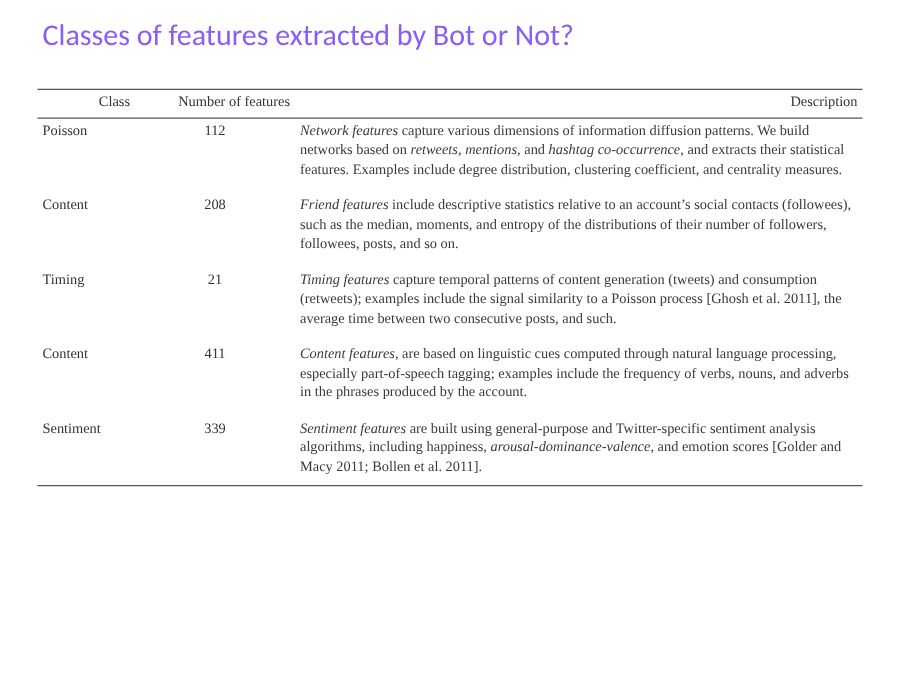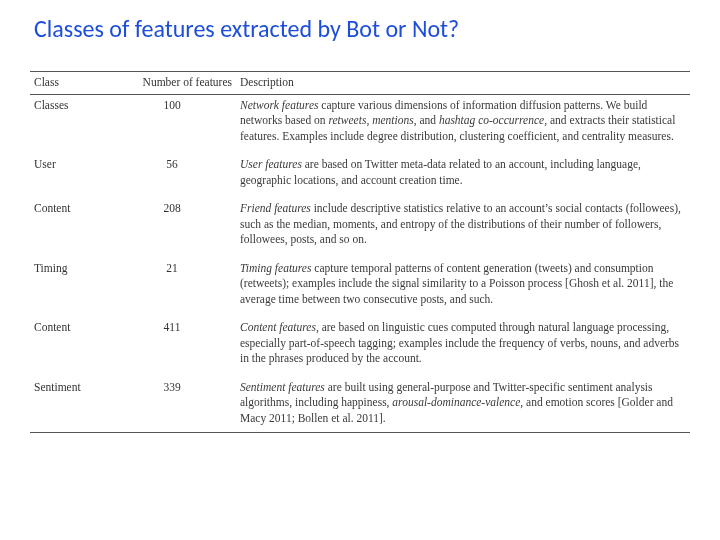--- a/index.html
+++ b/index.html
@@ -12,32 +12,32 @@
     color: #333;
     box-sizing: border-box;
   }
   .page {
     padding: 14px 30px 20px 30px;
     box-sizing: border-box;
   }
   .title {
     font-family: Calibri, Arial, sans-serif;
     font-size: 24px;
-    color: #1d4ed8;
+    color: #8b5cf6;
     margin: 0 0 28px 4px;
     font-weight: 400;
   }
   table {
     border-collapse: collapse;
     width: 100%;
     font-size: 11.5px;
     line-height: 1.35;
   }
   thead th {
-    text-align: left;
+    text-align: right;
     font-weight: 400;
     border-top: 1px solid #555;
     border-bottom: 1px solid #555;
     padding: 3px 4px;
     color: #333;
   }
   tbody td {
     vertical-align: top;
     padding: 3px 4px 10px 4px;
   }
@@ -61,28 +61,23 @@
   <table>
     <thead>
       <tr>
         <th class="col-class">Class</th>
         <th class="col-num">Number of features</th>
         <th class="col-desc">Description</th>
       </tr>
     </thead>
     <tbody>
       <tr>
-        <td>Classes</td>
-        <td class="col-num-td">100</td>
+        <td>Poisson</td>
+        <td class="col-num-td">112</td>
         <td class="desc"><em>Network features</em> capture various dimensions of information diffusion patterns. We build networks based on <em>retweets</em>, <em>mentions</em>, and <em>hashtag co-occurrence</em>, and extracts their statistical features. Examples include degree distribution, clustering coefficient, and centrality measures.</td>
-      </tr>
-      <tr>
-        <td>User</td>
-        <td class="col-num-td">56</td>
-        <td class="desc"><em>User features</em> are based on Twitter meta-data related to an account, including language, geographic locations, and account creation time.</td>
       </tr>
       <tr>
         <td>Content</td>
         <td class="col-num-td">208</td>
         <td class="desc"><em>Friend features</em> include descriptive statistics relative to an account’s social contacts (followees), such as the median, moments, and entropy of the distributions of their number of followers, followees, posts, and so on.</td>
       </tr>
       <tr>
         <td>Timing</td>
         <td class="col-num-td">21</td>
         <td class="desc"><em>Timing features</em> capture temporal patterns of content generation (tweets) and consumption (retweets); examples include the signal similarity to a Poisson process [Ghosh et al. 2011], the average time between two consecutive posts, and such.</td>

